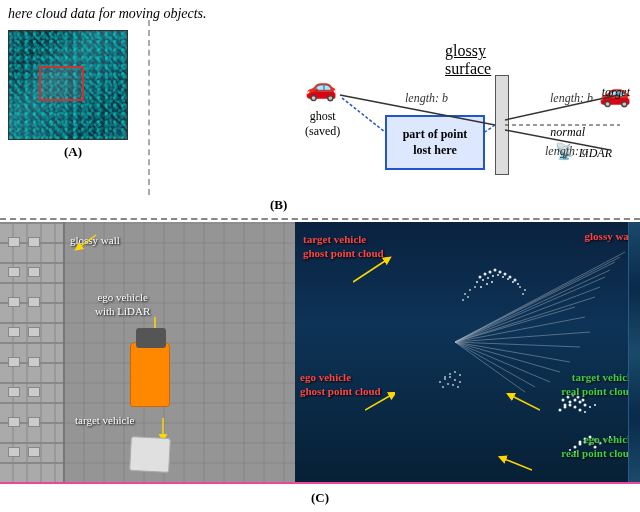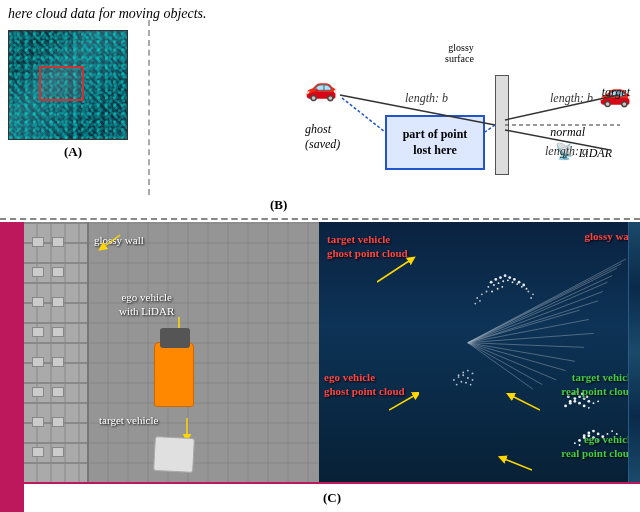--- a/index.html
+++ b/index.html
@@ -81,25 +81,25 @@
       position: absolute;
       top: 20px;
       left: 150px;
       right: 0;
       height: 195px;
     }
 
     
     .ghost-label {
       position: absolute;
-      top: 72px;
+      top: 59px;
       left: 155px;
       font-size: 12px;
+      text-align: center;
       color: #000;
-      font-style: italic;
     }
 
     
     .glossy-label {
       position: absolute;
       top: 22px;
       left: 295px;
       font-size: 12px;
       text-align: center;
       color: #000;
@@ -162,22 +162,21 @@
       height: 100%;
       pointer-events: none;
     }
 
     
     .bottom-section {
       position: absolute;
       top: 222px;
       left: 0; right: 0;
       height: 290px;
-      background: #be185d;
-      padding-left: 24px;
+      background: #ec4899;
     }
 
     .bottom-section-inner {
       position: relative;
       width: 100%;
       height: 100%;
     }
 
     
     .left-view {
@@ -248,21 +247,21 @@
       <div class="panel-a-box"></div>
     </div>
     <div class="panel-a-label">(A)</div>
   </div>
 
   <div style="position:absolute;top:20px;left:148px;width:2px;height:175px;border-left:2px dashed #aaa;"></div>
 
   <div class="panel-b">
 
     <div class="glossy-label">
-      <span style="white-space:pre;text-align:right;display:block;font-size:10px;">glossy
+      <span style="white-space:pre;text-align:left;display:block;font-size:16px;text-decoration:underline;">glossy
 surface</span>
     </div>
 
     <div style="position:absolute;top:52px;left:155px;font-size:26px;">🚗</div>
 
     <div class="ghost-label">
       <span style="display:block;margin-top:30px;font-size:12px;">ghost<br>(saved)</span>
     </div>
 
     <div style="position:absolute;top:58px;right:8px;font-size:26px;">🚗</div>

